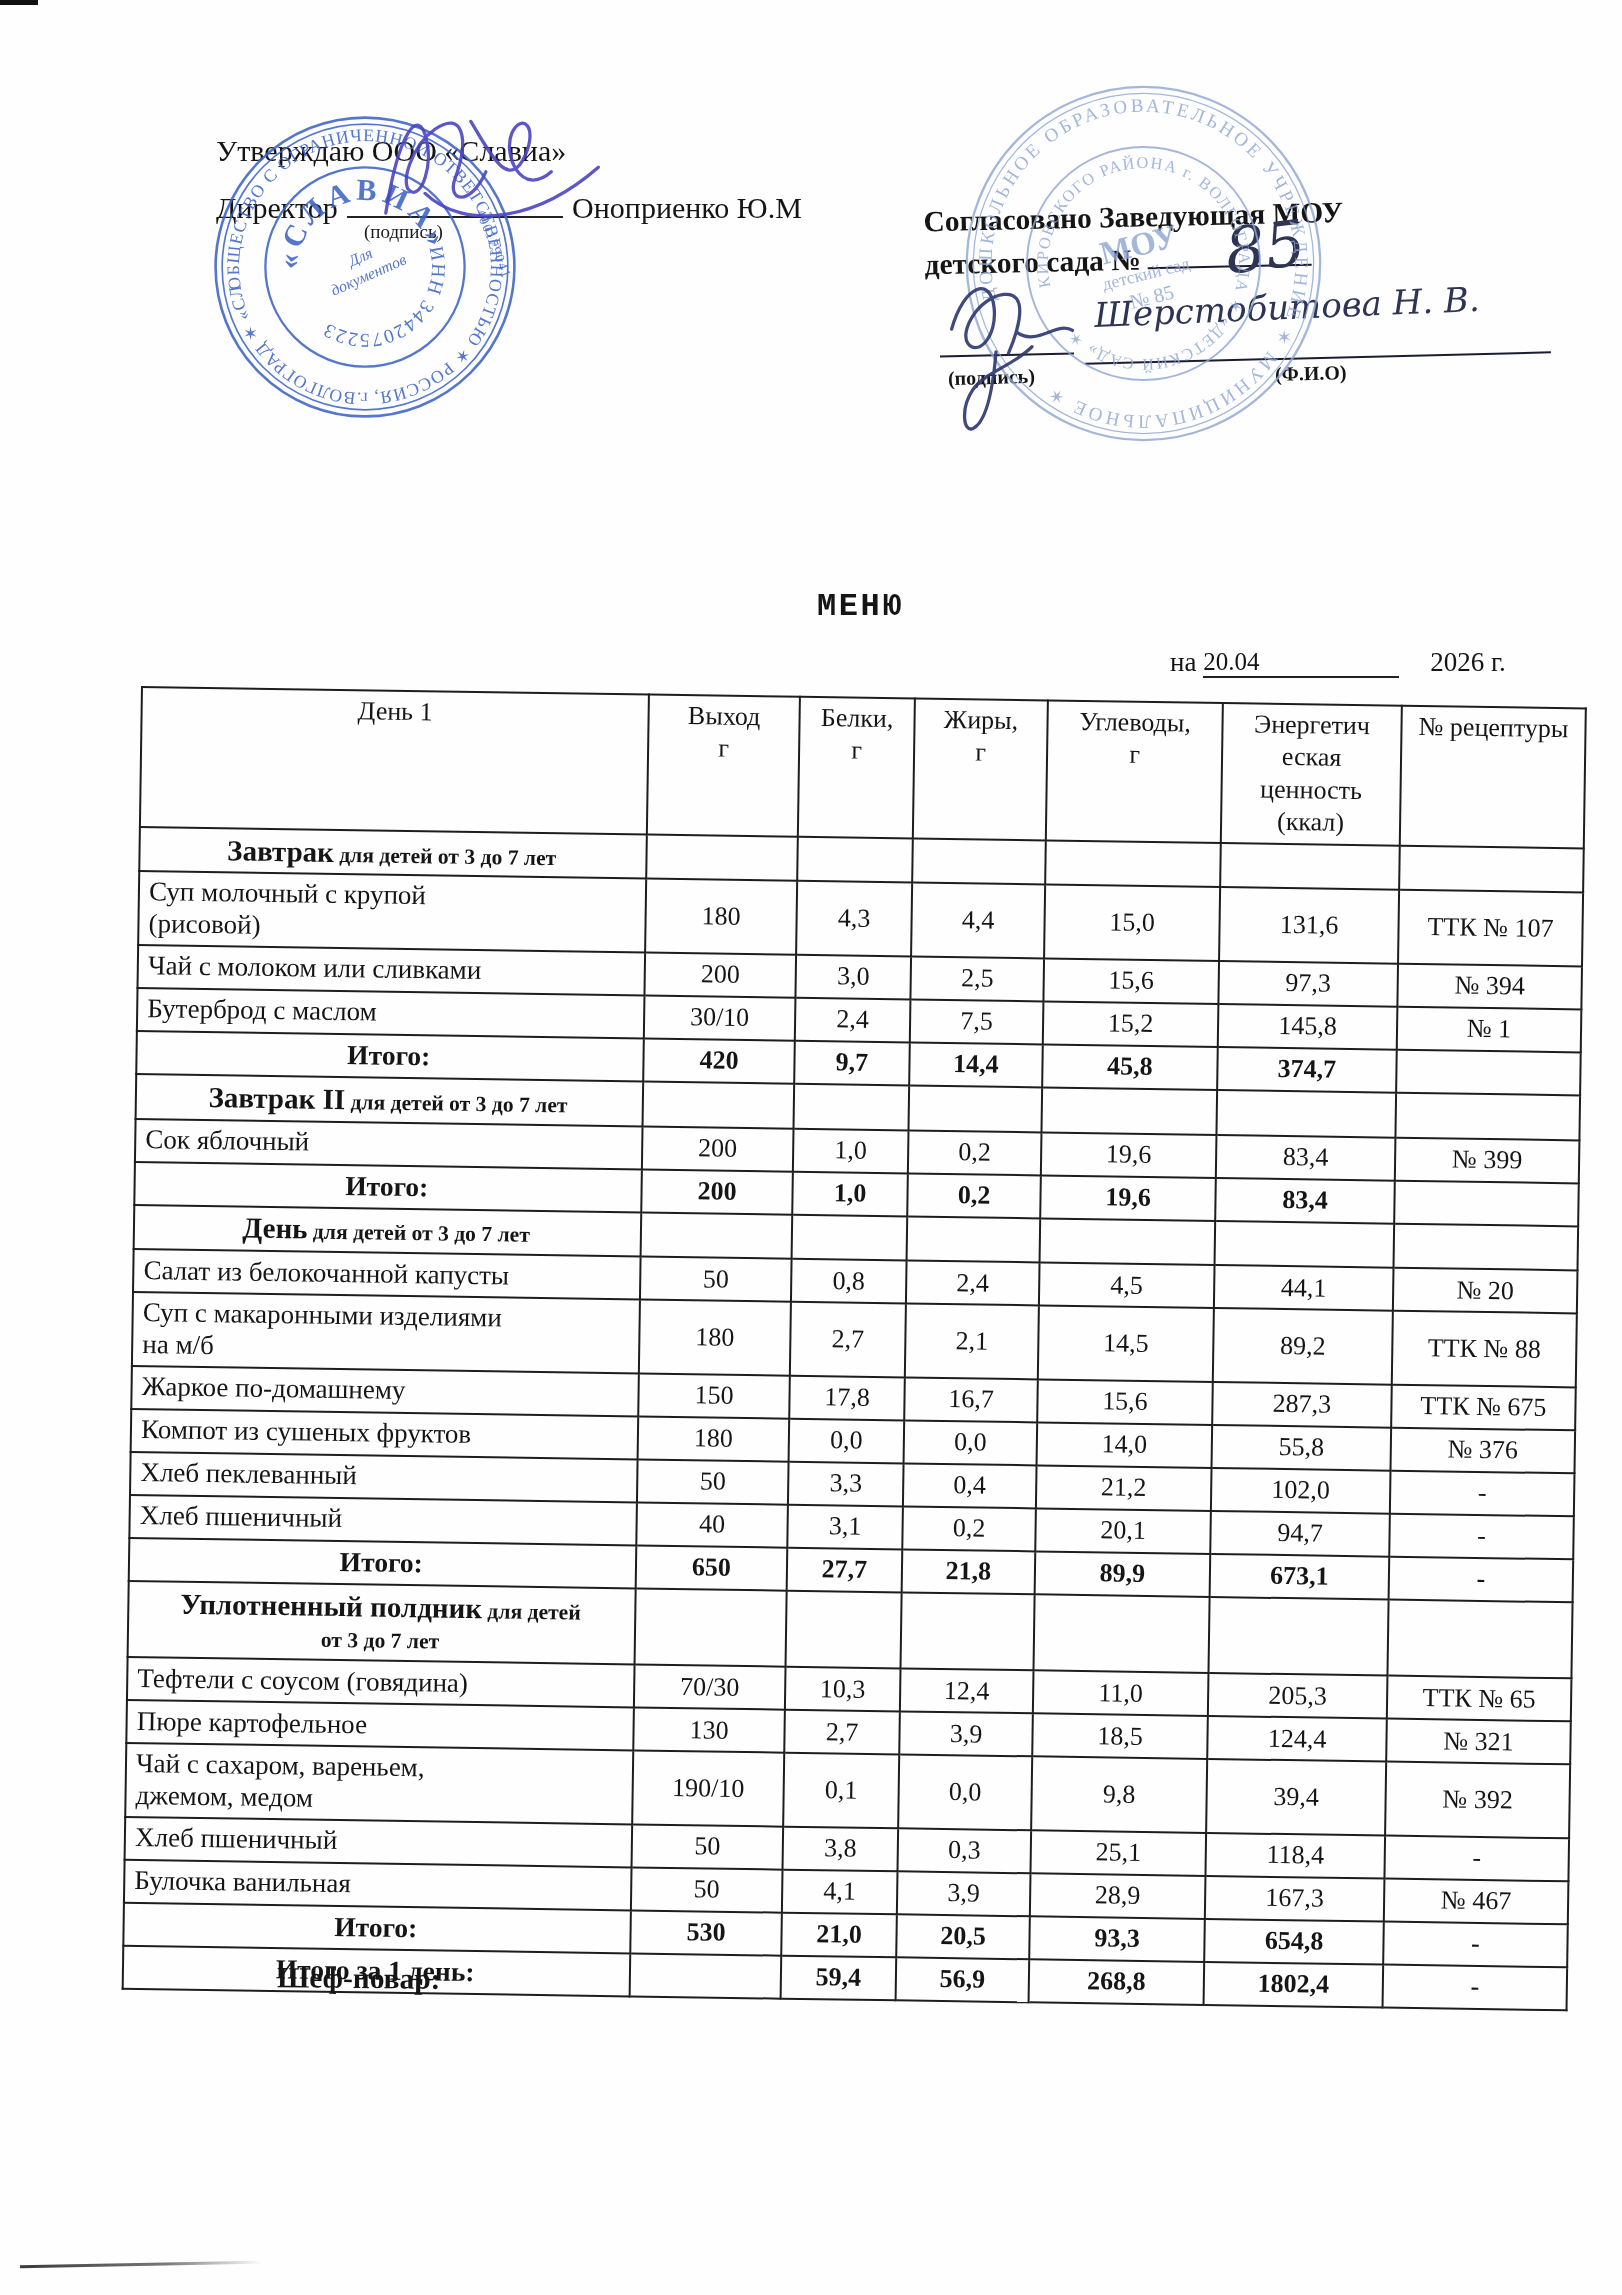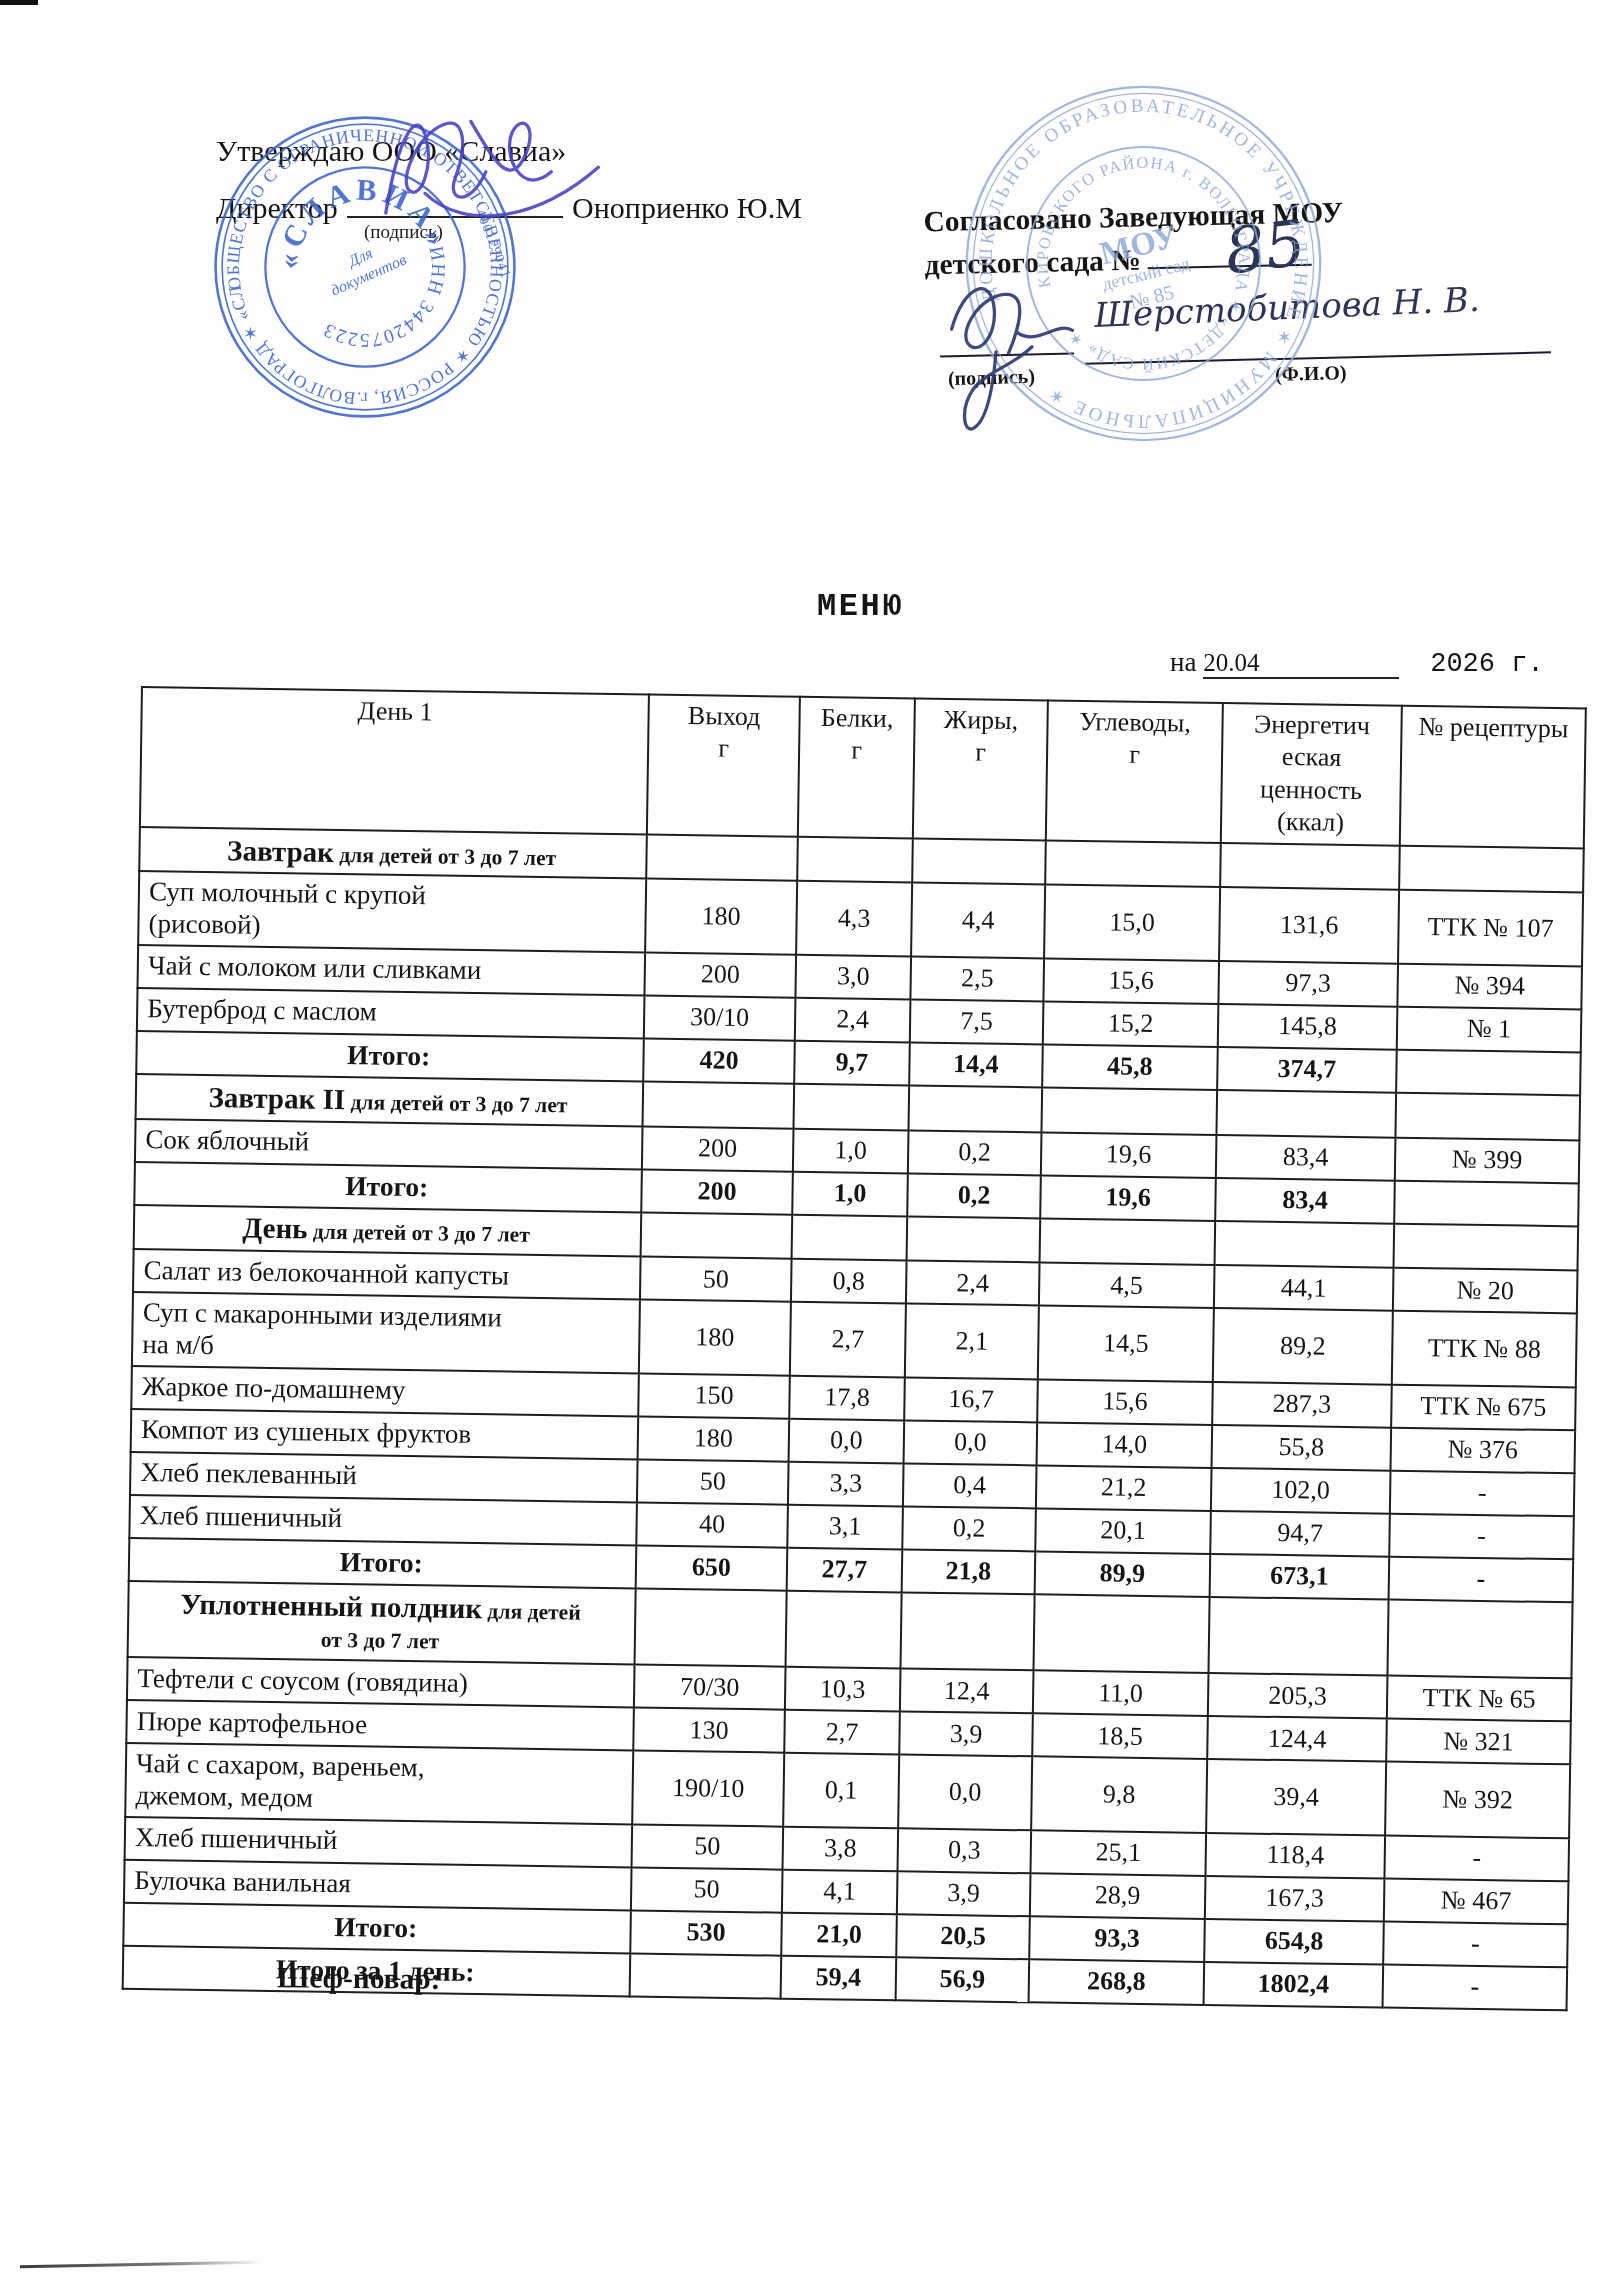--- a/index.html
+++ b/index.html
@@ -19,21 +19,21 @@
   .rline1{position:absolute;left:940px;top:354px;width:134px;border-top:2.6px solid #1b1b32;transform:rotate(-1.2deg);}
   .rline2{position:absolute;left:1085px;top:357px;width:466px;border-top:2.6px solid #1b1b32;transform:rotate(-1.4deg);}
   .cap-sign{position:absolute;left:948px;top:366px;font-size:20px;font-weight:bold;transform:rotate(-1.5deg);}
   .cap-fio{position:absolute;left:1275px;top:362px;font-size:20px;font-weight:bold;transform:rotate(-1.5deg);}
   .stamp{position:absolute;}
   
   .menu-title{position:absolute;left:817px;top:588px;font-size:32px;font-weight:bold;letter-spacing:2.6px;font-family:Liberation Mono, monospace;}
   .date-row{position:absolute;left:1170px;top:647px;font-size:27px;white-space:nowrap;}
   .date-val{display:inline-block;width:196px;border-bottom:2px solid #222;
             font-size:25px;vertical-align:bottom;}
-  .date-suffix{margin-left:31px;font-family:Liberation Mono, monospace;}
+  .date-suffix{margin-left:31px;}
   
   .tbl-wrap{position:absolute;left:141px;top:686px;transform:rotate(0.85deg);transform-origin:0 0;}
   table{border-collapse:collapse;table-layout:fixed;width:1443px;}
   th,td{border:2px solid #1d1d1d;overflow:hidden;}
   thead tr{height:124px;}
   th{font-weight:normal;font-size:26px;vertical-align:top;text-align:center;
      white-space:pre-line;padding:3.9px 2.6px;line-height:1.25;}
   tbody tr{height:43px;}
   td.c-dish{font-size:27px;padding:3.9px 5.2px 3.9px 9.2px;white-space:pre-line;
             vertical-align:middle;line-height:1.18;}

